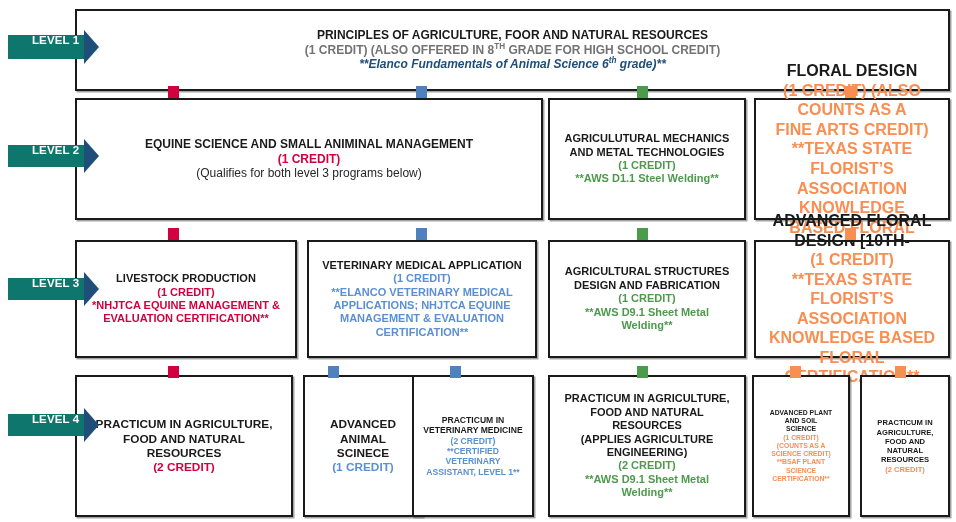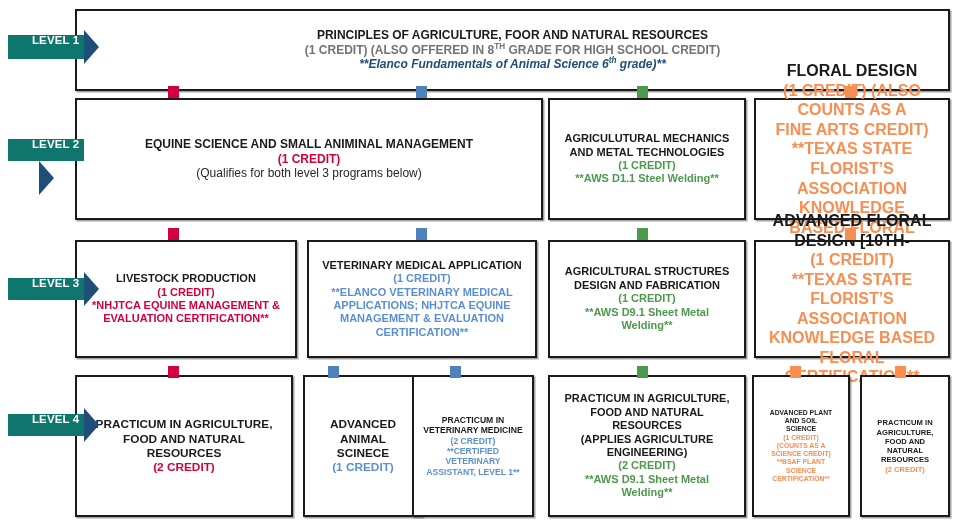--- a/index.html
+++ b/index.html
@@ -111,21 +111,21 @@
       <span class="ln fs-13 t-navy"><span>(1 CREDIT) (ALSO OFFERED IN 8</span><sup>TH</sup><span> GRADE FOR HIGH SCHOOL CREDIT)</span></span>
       <span class="ln fs-13 t-navy-i"><span>**Elanco Fundamentals of Animal Science 6</span><sup>th</sup><span> grade)**</span></span>
     </div>
   </div>
 
   <div class="conn c-red" style="left:168px; top:86px;"></div>
   <div class="conn c-blue" style="left:416px; top:86px;"></div>
   <div class="conn c-green" style="left:637px; top:86px;"></div>
   <div class="conn c-orange" style="left:845px; top:86px;"></div>
 
-  <div class="level-arrow" style="left:8px; top:139px;flex-direction:column;">
+  <div class="level-arrow" style="left:8px; top:139px;">
     <div class="arrow-shaft">
       <span class="arrow-label">LEVEL 2</span>
     </div>
     <div class="arrow-head"></div>
   </div>
 
   <div class="box" style="left:75px; top:98px; width:468px; height:122px;">
     <div class="box-inner">
       <span class="ln fs-13 t-black">EQUINE SCIENCE AND SMALL ANIMINAL MANAGEMENT</span>
       <span class="ln fs-13 t-red">(1 CREDIT)</span>

